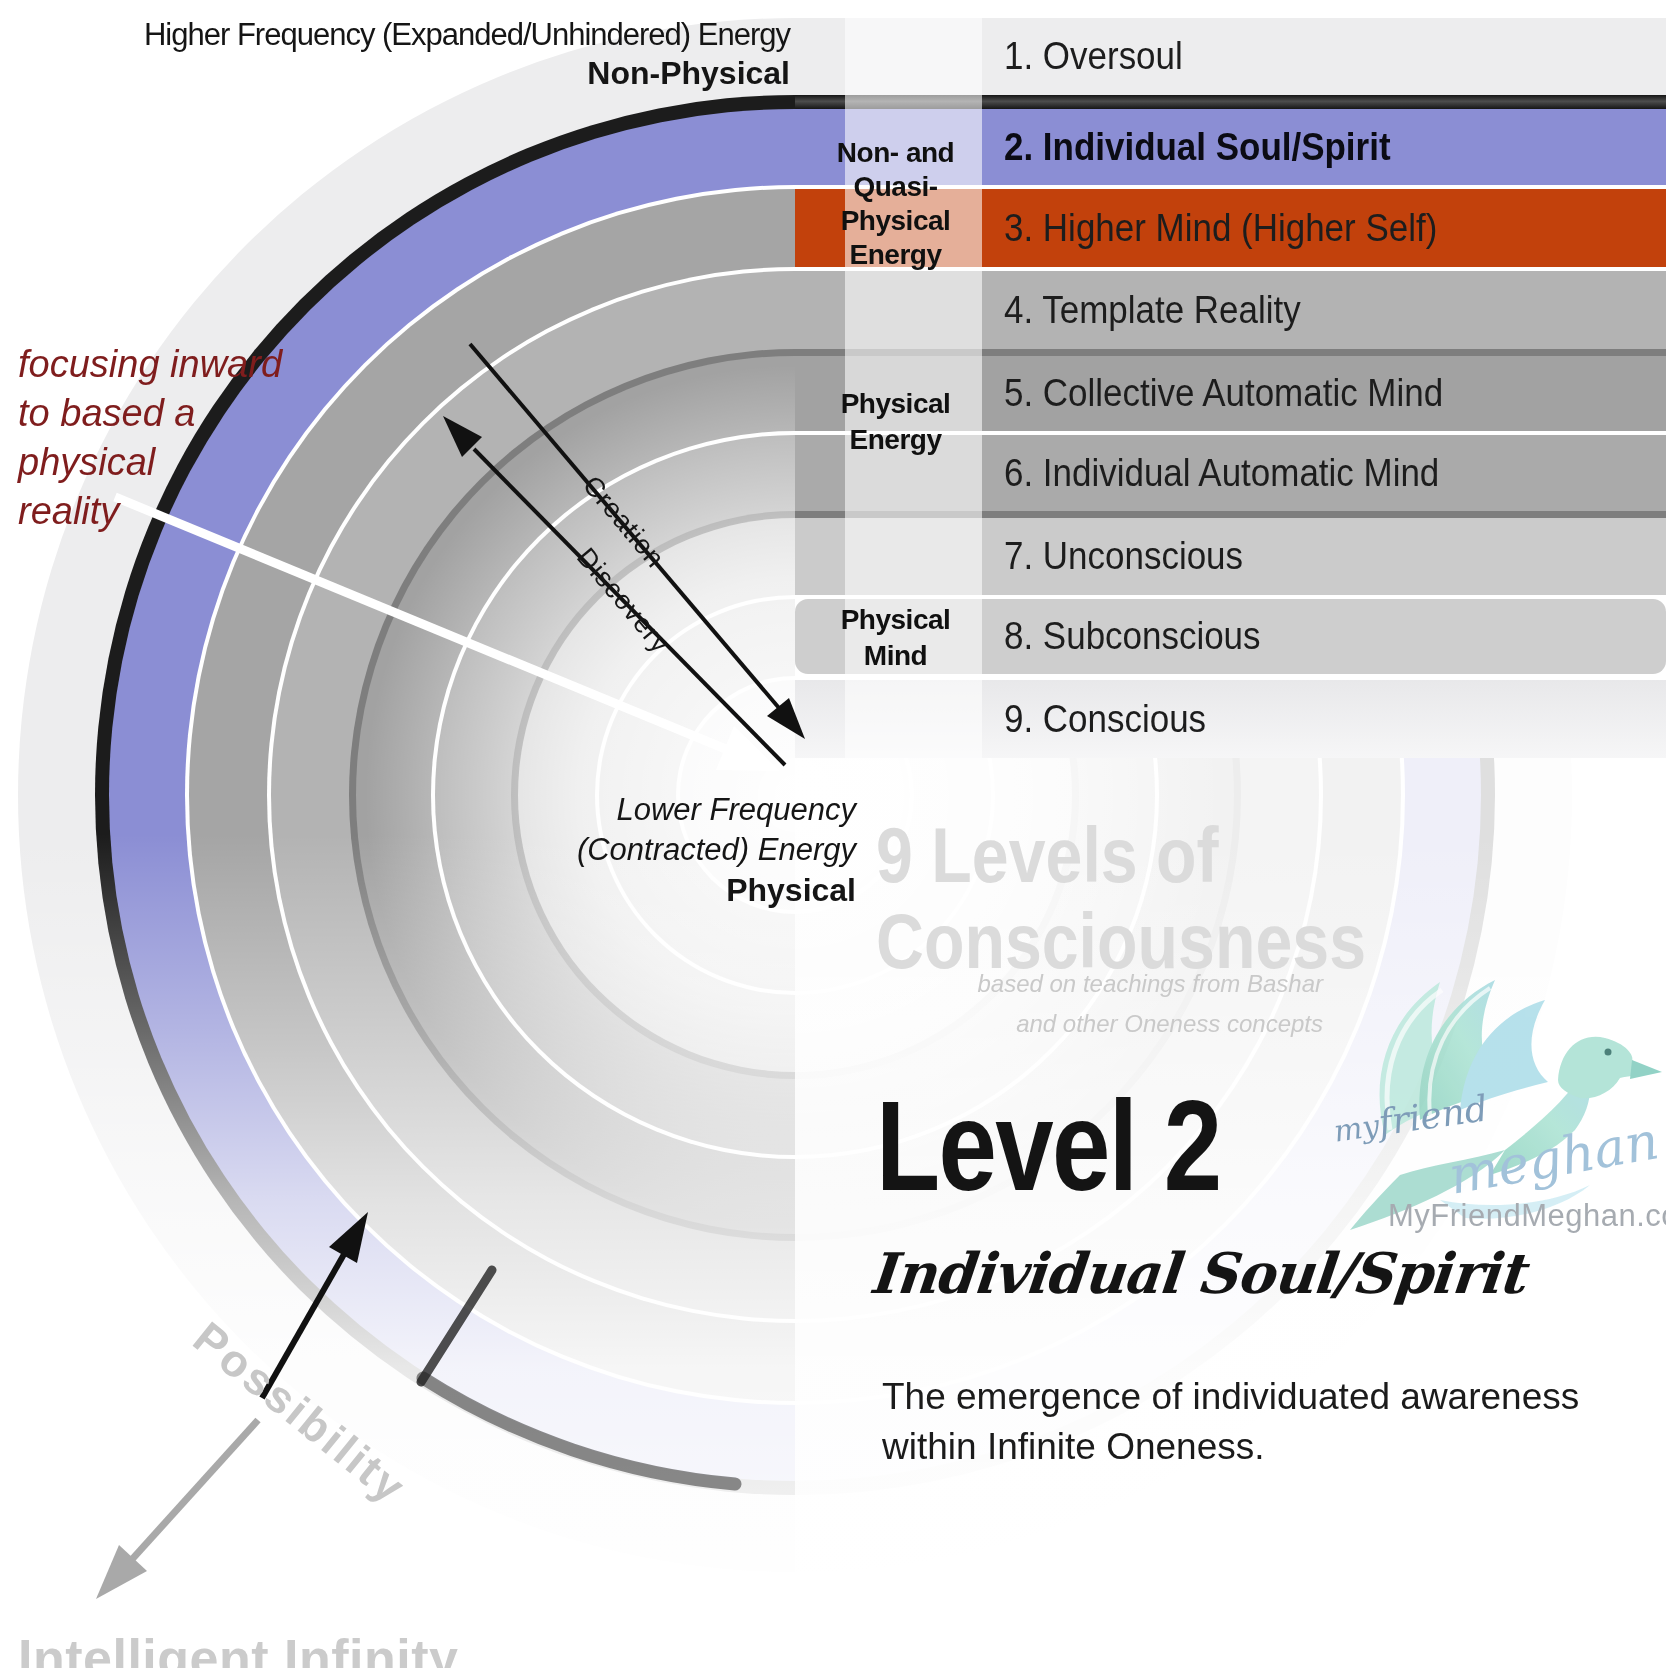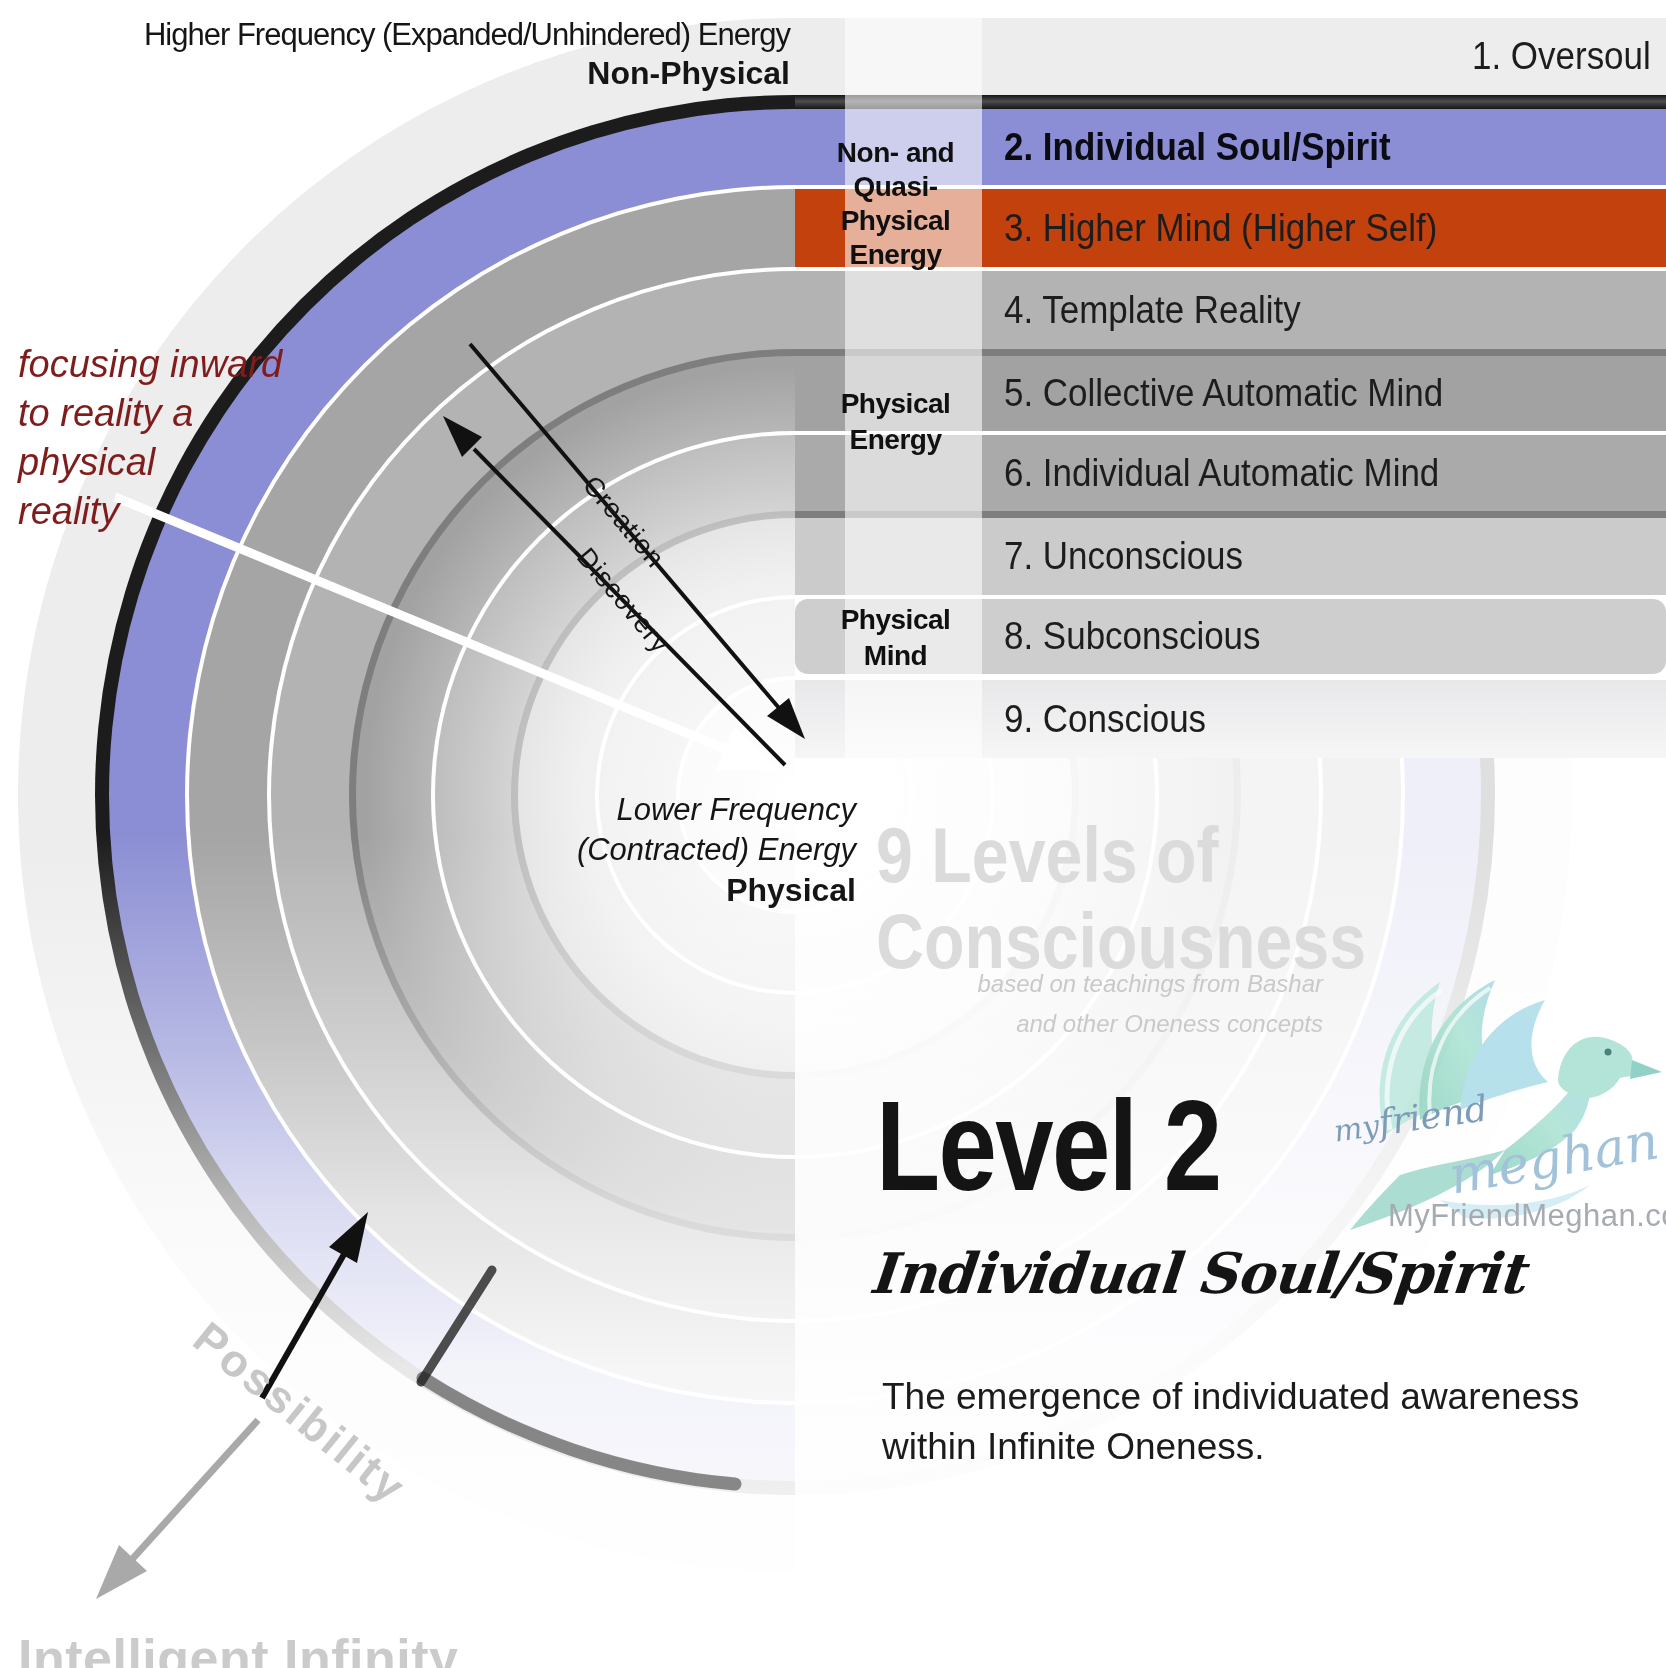--- a/index.html
+++ b/index.html
@@ -6,21 +6,21 @@
   .stage{position:relative;width:1666px;height:1668px;overflow:hidden;background:#fff;
          font-family:"Liberation Sans",sans-serif;color:#151515;}
   .abs{position:absolute;}
   svg{display:block;}
 
   
   .rows{position:absolute;left:795px;top:18px;width:871px;height:740px;background:#fff;}
   .row{position:absolute;left:0;width:100%;display:flex;align-items:center;
        padding-left:209px;box-sizing:border-box;font-size:38px;color:#1d1d1d;}
   .row span{transform:scaleX(0.92);transform-origin:left center;white-space:nowrap;}
-  .row1{top:0;height:77px;background:#ededee;justify-content:flex-end;}
+  .row1{top:0;height:77px;background:#ededee;}
   .row2{top:91px;height:76px;background:#8b8ed4;font-weight:700;color:#0b0b14;}
   .row3{top:171px;height:78px;background:#c2410c;}
   .row4{top:253px;height:78px;background:#b3b3b3;}
   .row5{top:338px;height:75px;background:#a2a2a2;}
   .row6{top:417px;height:76px;background:#aaaaaa;}
   .row7{top:500px;height:77px;background:#cbcbcb;}
   .row8{top:581px;height:75px;background:#cecece;border-radius:13px;}
   .row9{top:662px;height:78px;background:linear-gradient(#e8e8ea,#f6f6f7);}
   .sep-black{position:absolute;left:0;top:77px;width:100%;height:14px;
              background:linear-gradient(#161616,#4d4d4d 45%,#161616);}
@@ -178,21 +178,21 @@
     <polygon points="96,1599 119,1545 147,1571" fill="#a9a9a9"></polygon>
   </svg>
 
   <div class="abs top-note">
     <div class="it">Higher Frequency (Expanded/Unhindered) Energy</div>
     <div class="bd">Non-Physical</div>
   </div>
 
   <div class="abs focusing">
     <div>focusing inward</div>
-    <div>to reality a</div>
+    <div>to based a</div>
     <div>physical</div>
     <div>reality</div>
   </div>
 
   <div class="abs lower-note">
     <div class="it">Lower Frequency</div>
     <div class="it">(Contracted) Energy</div>
     <div class="bd">Physical</div>
   </div>
 

